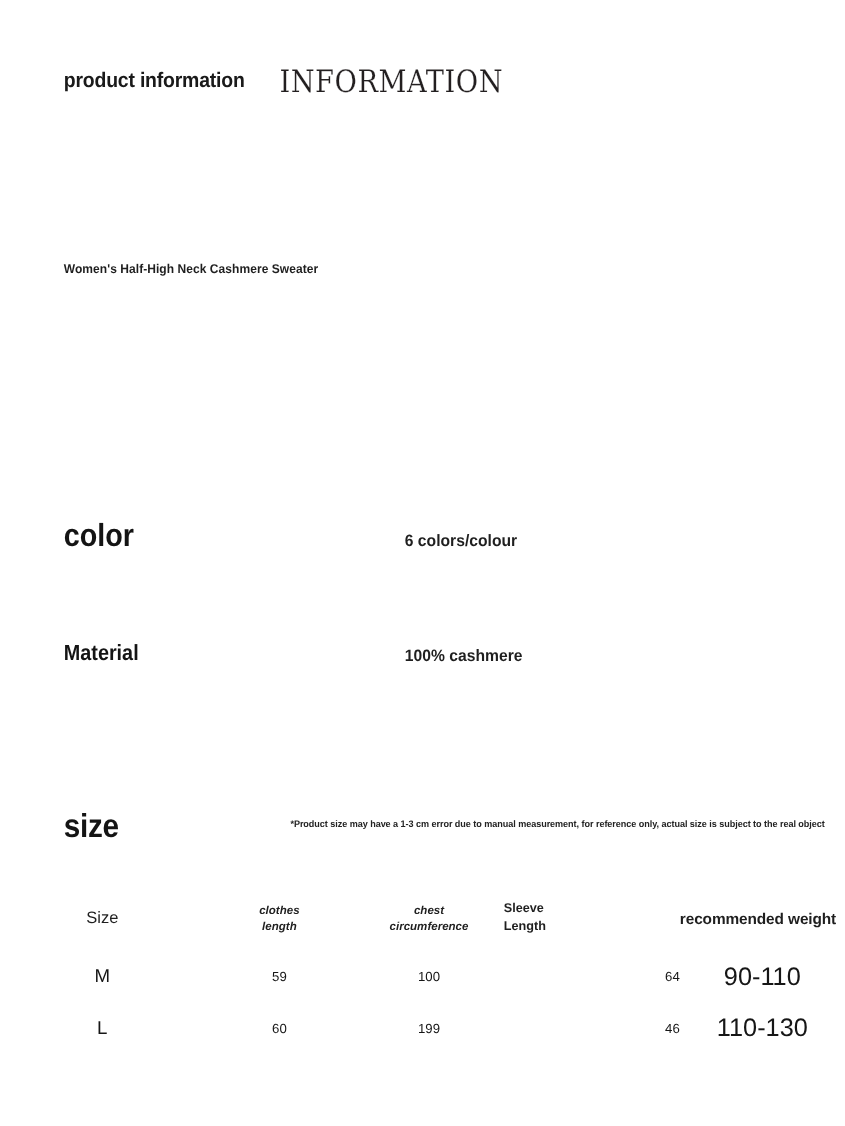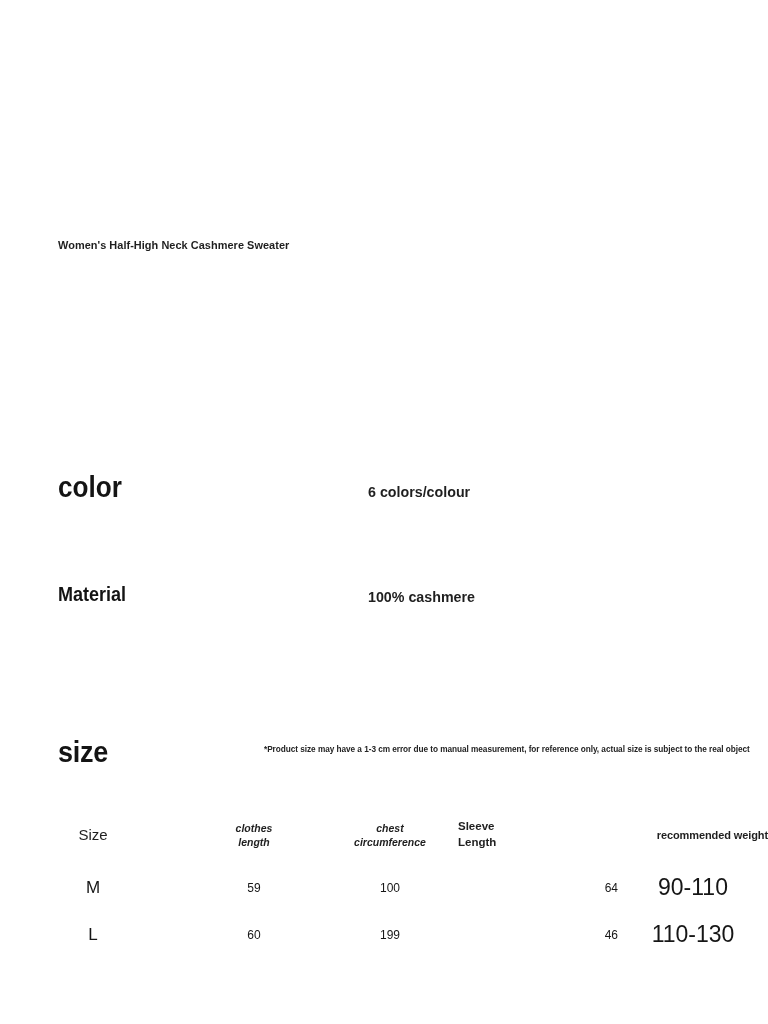--- a/index.html
+++ b/index.html
@@ -199,22 +199,22 @@
     font-size: 10.5px;
     text-align: center;
     font-style: italic;
   }
   .hdr-sleeve {
     font-size: 11.5px;
     text-align: left;
     padding-left: 18px;
   }
   .hdr-weight {
-    font-size: 11px;
-    text-align: right;
+    font-size: 14px;
+    text-align: left;
     letter-spacing: -0.1px;
   }
   .hdr-row th { height: 58px; }
 
   .body-row td { height: 47px; }
   .cell {
     font-family: "Liberation Sans Narrow", "Liberation Sans", sans-serif;
     font-weight: 500;
     font-size: 12px;
     color: #161616;
@@ -223,20 +223,24 @@
   }
   .cell-size   { font-size: 17px; }
   .cell-sleeve { text-align: right; padding-left: 20px; }
   .cell-weight { font-size: 23px; }
 </style>
 </head>
 <body>
 
 <div class="page">
 
+  <div class="header">
+    <span class="header-title">product information</span>
+    <span class="header-script">INFORMATION</span>
+  </div>
 
   <div class="product-name">Women's Half-High Neck Cashmere Sweater</div>
 
 
   <div class="spec-row" id="color-row">
     <div class="spec-label">color</div>
     <div class="spec-value">6 colors/colour</div>
   </div>
 
   <div class="spec-row" id="material-row">

